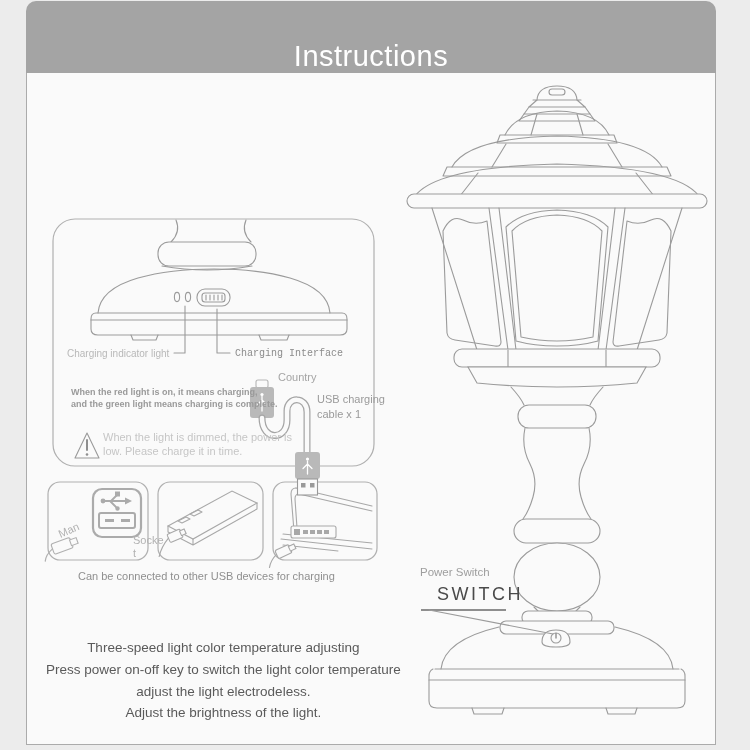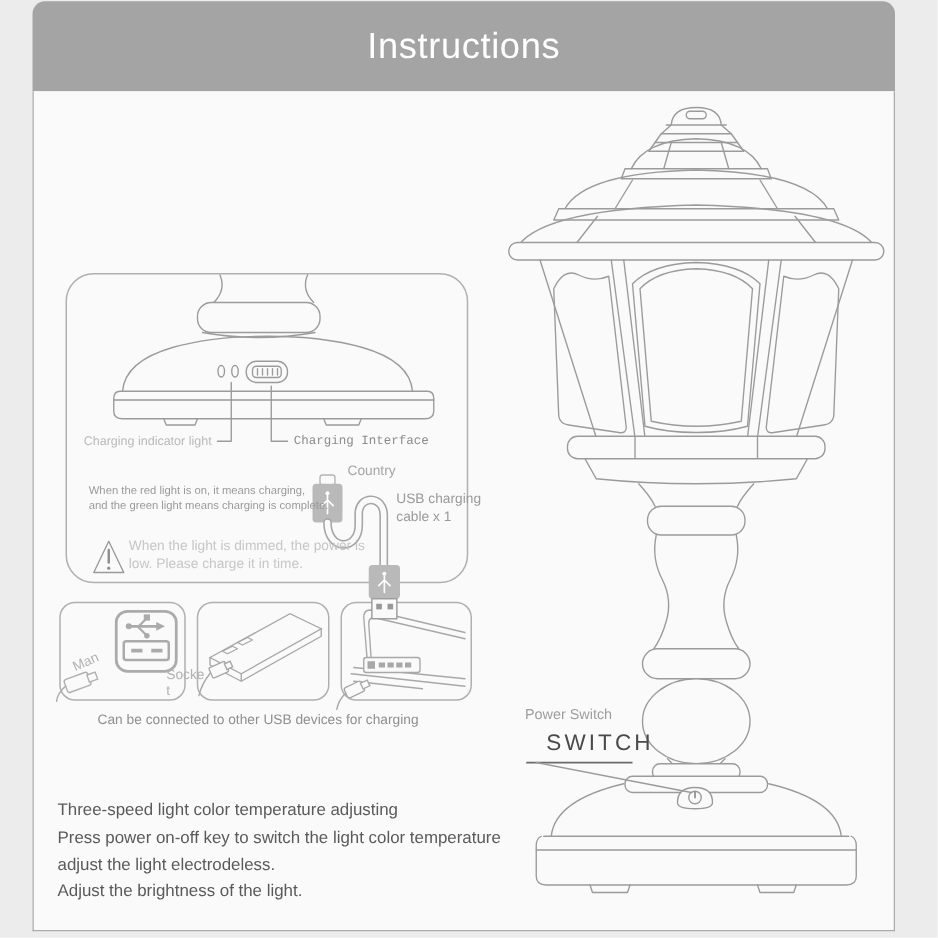--- a/index.html
+++ b/index.html
@@ -1,42 +1,42 @@
 <!DOCTYPE html>
 <html><head>
 <meta charset="utf-8">
 <style>
   html,body{margin:0;padding:0;}
   body{width:750px;height:750px;background:#ececec;font-family:"Liberation Sans", sans-serif;}
   .stage{position:relative;width:750px;height:750px;overflow:hidden;}
   .banner{position:absolute;left:26px;top:1px;width:690px;height:72px;background:#a4a4a4;
-          border-radius:10px 10px 0 0;display:flex;align-items:center;justify-content:center;}
+          border-radius:10px 10px 0 0;display:flex;align-items:flex-end;justify-content:center;}
   .banner span{color:#ffffff;font-size:29px;letter-spacing:.5px;}
   .page{position:absolute;left:26px;top:73px;width:690px;height:672px;background:#fafafa;
         border-left:1px solid #ababab;border-right:1px solid #ababab;border-bottom:1px solid #ababab;box-sizing:border-box;}
   svg.art{position:absolute;left:0;top:0;width:750px;height:750px;}
   .ln{fill:none;stroke:#9b9b9b;stroke-width:1.1;stroke-linecap:round;stroke-linejoin:round;}
   .ln2{fill:none;stroke:#b0b0b0;stroke-width:1.2;stroke-linecap:round;stroke-linejoin:round;}
   .fl{fill:#fafafa;stroke:#9b9b9b;stroke-width:1.1;}
   .gray{fill:#b9b9b9;stroke:none;}
   .wht{stroke:#ffffff;stroke-width:1.3;fill:none;stroke-linecap:round;}
   .thick{fill:none;stroke:#ababab;stroke-width:2.2;stroke-linecap:round;stroke-linejoin:round;}
   .t{position:absolute;white-space:nowrap;}
   .lbl-muted{color:#b8b8b8;font-size:10px;}
   .lbl{color:#8c8c8c;font-size:10px;}
-  .note{color:#9a9a9a;font-size:9px;line-height:11.5px;}
+  .note{color:#9a9a9a;font-size:9px;line-height:11.5px;font-weight:bold;}
   .warn{color:#c6c6c6;font-size:11px;line-height:14px;}
   .country{color:#a5a5a5;font-size:11px;}
   .cable{color:#9a9a9a;font-size:11px;line-height:15px;}
   .man{color:#b2b2b2;font-size:11px;transform:rotate(-24deg);}
   .socket{color:#b2b2b2;font-size:11px;line-height:13px;margin-left:30px;}
   .caption{color:#8f8f8f;font-size:11px;}
   .psw{color:#9e9e9e;font-size:11.5px;}
   .sw{color:#4a4a4a;font-size:18px;letter-spacing:2.5px;}
-  .para{position:absolute;left:46px;top:637px;color:#5a5a5a;font-size:13.5px;line-height:21.8px;}
+  .para{position:absolute;left:46px;top:637px;color:#5a5a5a;font-size:13.5px;line-height:21.8px;text-align:center;}
 </style>
 </head>
 <body>
 
 <div class="stage">
 
   <div class="banner">
     <span>Instructions</span>
   </div>
 

